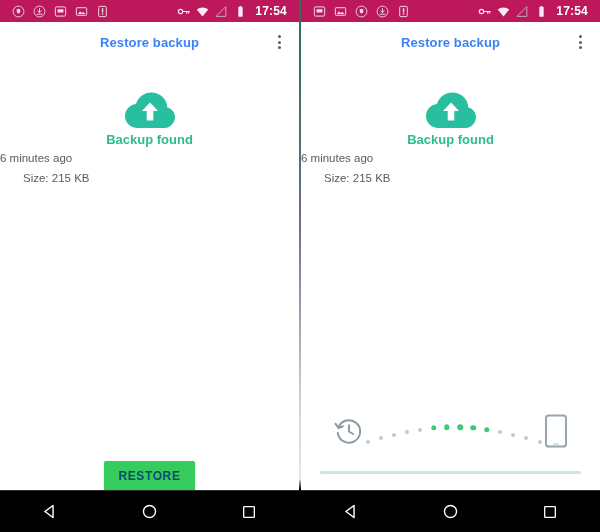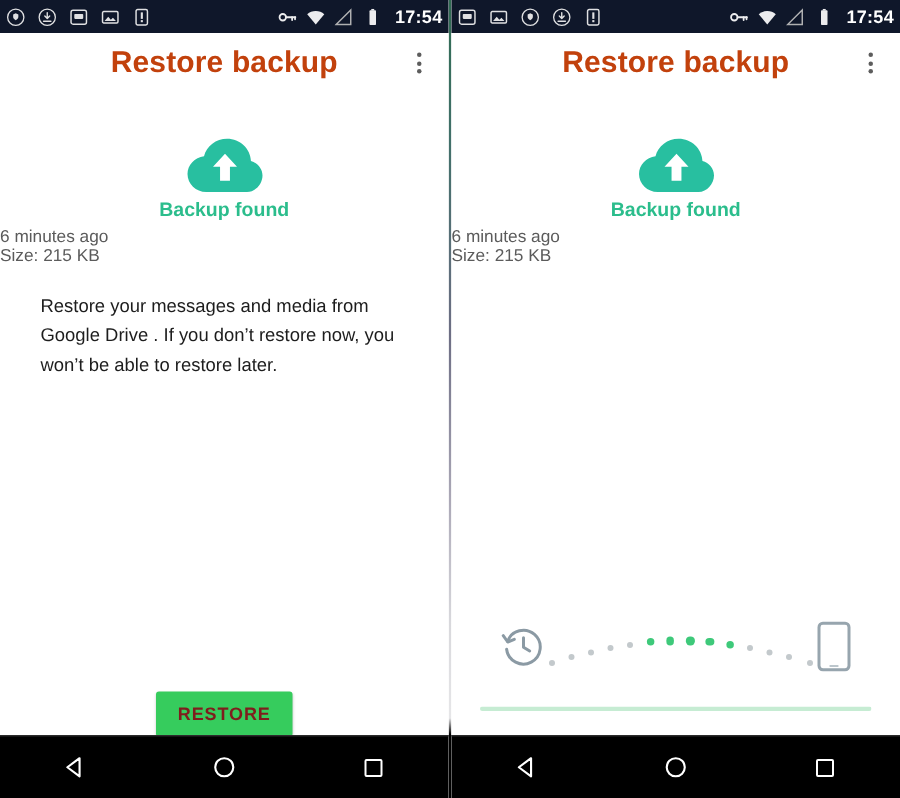--- a/index.html
+++ b/index.html
@@ -28,24 +28,24 @@
   }
   .divider {
     width: 2px;
     height: 532px;
     background: linear-gradient(to bottom, #2f6b52 0%, #42706a 18%, #6d6e84 42%, #a9a6b5 62%, #d8d8dc 78%, #e6e6e8 90%, #000000 92%, #000000 100%);
   }
 
   
   .status-bar {
     height: 22px;
-    background: #0f172a;
-    display: flex;
-    align-items: center;
-    padding: 0 4px;
+    background: #be185d;
+    display: flex;
+    align-items: center;
+    padding: 0 12px;
     box-sizing: border-box;
     flex-shrink: 0;
   }
   .status-left {
     display: flex;
     align-items: center;
     gap: 8px;
     flex: 1;
   }
   .status-right {
@@ -71,23 +71,23 @@
   .app-bar {
     height: 40px;
     display: flex;
     align-items: center;
     justify-content: center;
     position: relative;
     flex-shrink: 0;
     background: #ffffff;
   }
   .app-title {
-    font-size: 20px;
+    font-size: 13px;
     font-weight: bold;
-    color: #c2410c;
+    color: #3b82f6;
     letter-spacing: 0.1px;
   }
   .overflow-menu {
     position: absolute;
     right: 14px;
     top: 50%;
     transform: translateY(-50%);
     display: flex;
     flex-direction: column;
     gap: 2.5px;
@@ -122,21 +122,21 @@
     font-size: 13px;
     font-weight: bold;
     color: #2bbd8c;
   }
   .meta-line {
     text-align: left;
     font-size: 11.5px;
     color: #5b5b5b;
     margin-top: 5px;
   }
-  .meta-line.second { margin-top: 1px; }
+  .meta-line.second { margin-top: 8px; padding-left: 23px; }
 
   .description {
     margin: 18px 22px 0 27px;
     font-size: 12.3px;
     line-height: 1.58;
     color: #1d1d1d;
     text-align: left;
   }
 
   .button-row {
@@ -155,21 +155,21 @@
     font-weight: bold;
     letter-spacing: 0.6px;
     border-radius: 2px;
     cursor: pointer;
     padding: 0;
   }
   .btn-restore {
     width: 91px;
     height: 30px;
     background: #36cc5d;
-    color: #7f1d1d;
+    color: #0c4a6e;
     box-shadow: 0 1px 2px rgba(0,0,0,0.22);
   }
   .btn-skip {
     width: 72px;
     height: 30px;
     background: #fafafa;
     color: #262626;
     box-shadow: 0 1px 2px rgba(0,0,0,0.2);
   }
 
@@ -298,21 +298,20 @@
         <svg width="54" height="42" viewBox="0 0 54 42">
           <path d="M14.5 38C7.6 38 2 32.6 2 26c0-6.1 4.8-11.2 11-11.9C14.7 7.4 21 2.5 28.4 2.5c8.6 0 15.6 6.6 15.9 14.9 4.4 1.1 7.7 5 7.7 9.6 0 5.5-4.6 11-10.3 11z" fill="#28bfa0"></path>
           <path d="M27 12.5l8 8.6h-4.7v9.4h-6.6v-9.4H19z" fill="#ffffff"></path>
         </svg>
       </div>
 
       <div class="backup-found">Backup found</div>
       <div class="meta-line">6 minutes ago</div>
       <div class="meta-line second">Size: 215 KB</div>
 
-      <div class="description">Restore your messages and media from Google Drive . If you don’t restore now, you won’t be able to restore later.</div>
 
       <div class="button-row">
         <button class="btn btn-restore">RESTORE</button>
       </div>
 
     </div>
 
     <div class="nav-bar">
       <div class="nav-btn">
         <svg width="17" height="17" viewBox="0 0 24 24">

